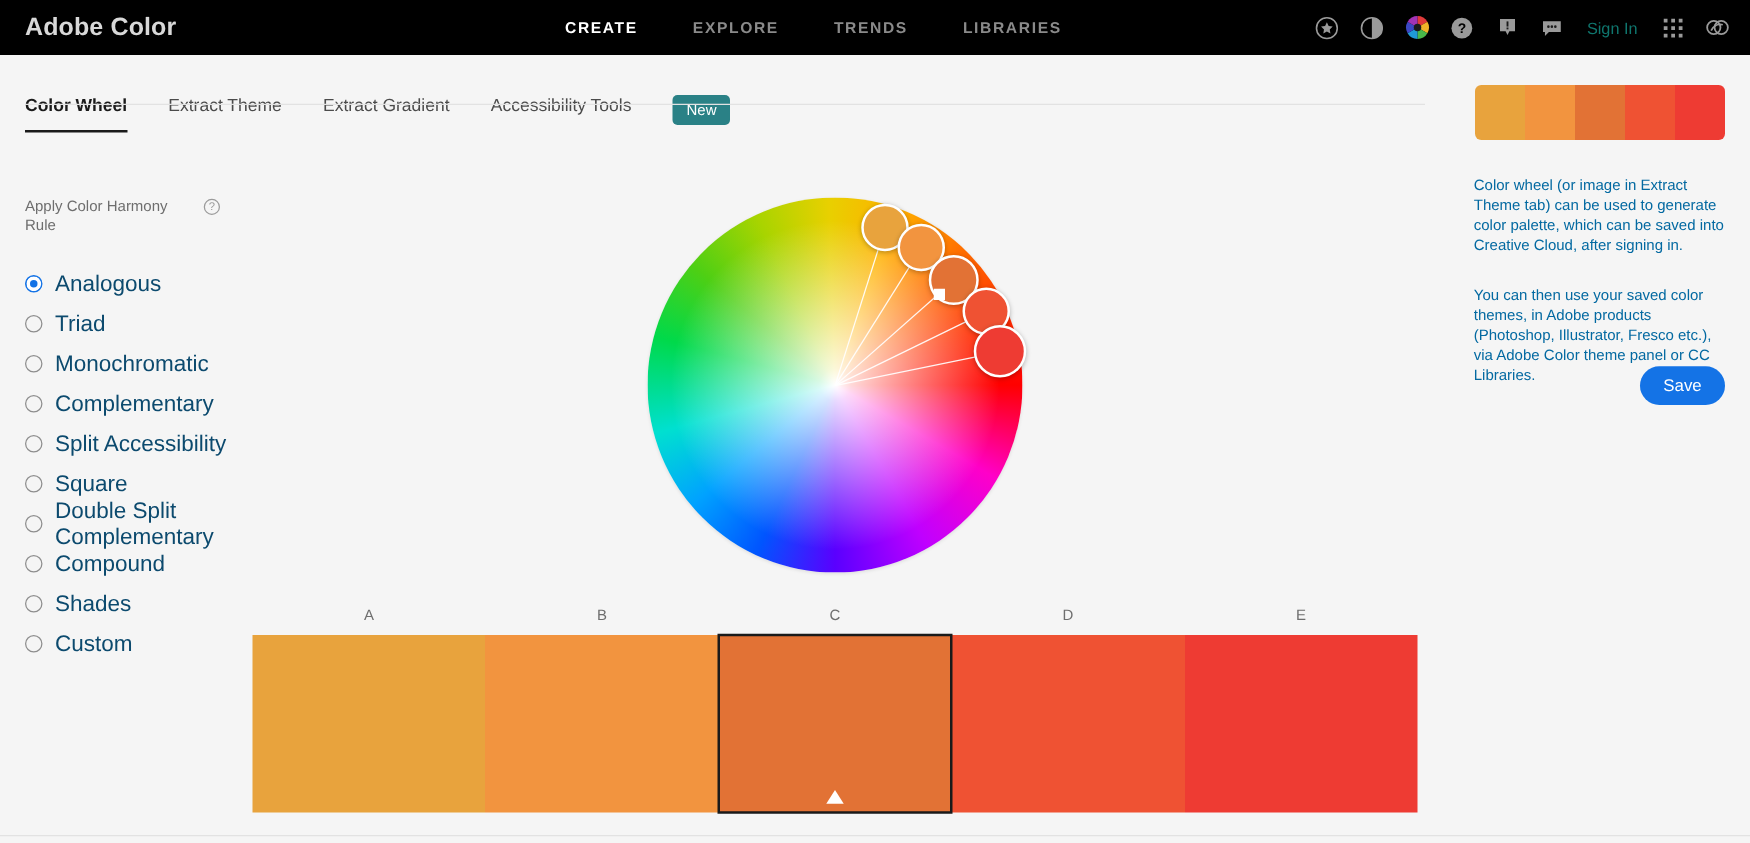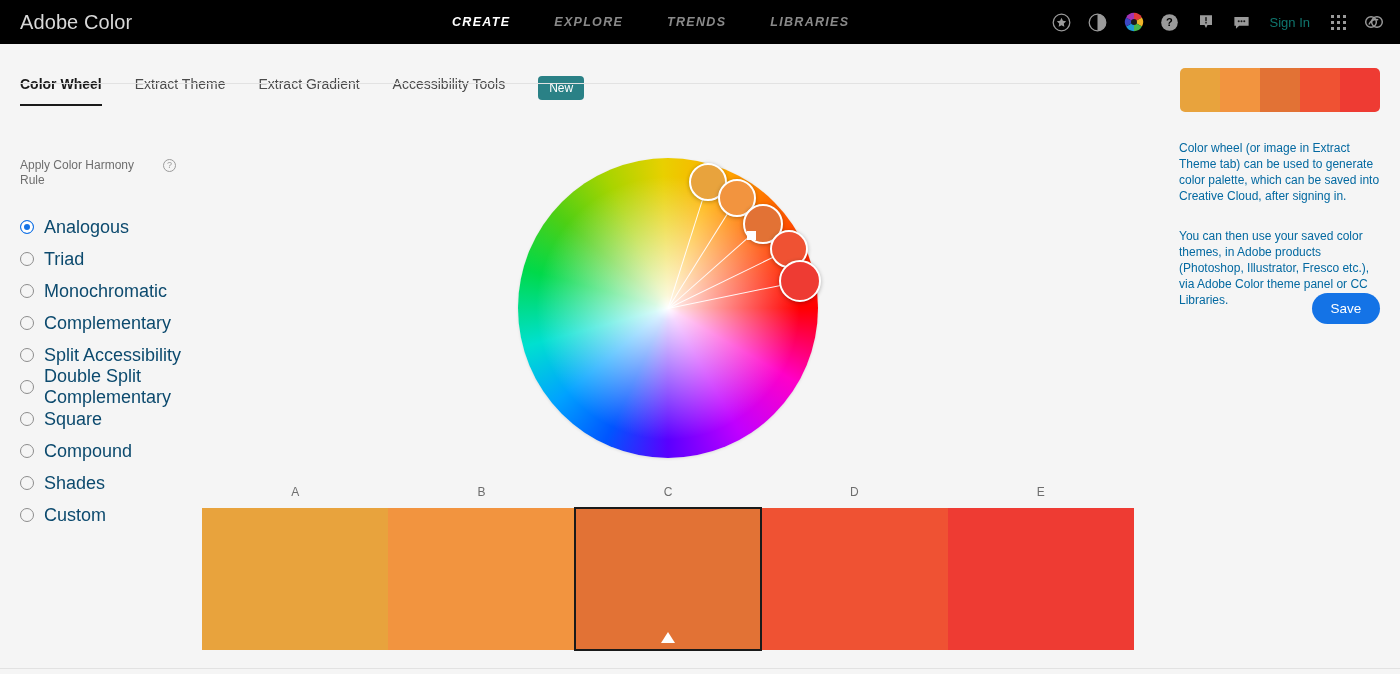--- a/index.html
+++ b/index.html
@@ -14,31 +14,31 @@
   
   #topbar {
     position: absolute; top: 0; left: 0;
     width: 1400px; height: 44px;
     background: #000;
     display: flex; align-items: center;
   }
   #brand {
     position: absolute; left: 20px; top: 0; height: 44px;
     display: flex; align-items: center;
-    color: #d8d8d8; font-size: 20px; font-weight: 400;
+    color: #d8d8d8; font-size: 20px; font-weight: 700;
     letter-spacing: .1px;
   }
   #mainnav {
     position: absolute; left: 430px; top: 0; height: 44px;
     display: flex; align-items: center; gap: 0;
   }
   .navitem {
     font-size: 12.5px; letter-spacing: 1.3px; font-weight: 700;
     color: #8a8a8a; padding: 0 22px; height: 44px;
-    display: flex; align-items: center; cursor: pointer; font-style: italic;
+    display: flex; align-items: center; cursor: pointer;
   }
   .navitem.active { color: #fff; }
 
   #topicons {
     position: absolute; right: 8px; top: 0; height: 44px;
     display: flex; align-items: center; gap: 0;
   }
   .ticon {
     width: 36px; height: 44px;
     display: flex; align-items: center; justify-content: center;
@@ -336,25 +336,25 @@
     <div class="radio-row">
       <span class="rdot"></span>
       <span class="rlabel">Complementary</span>
     </div>
     <div class="radio-row">
       <span class="rdot"></span>
       <span class="rlabel">Split Accessibility</span>
     </div>
     <div class="radio-row">
       <span class="rdot"></span>
+      <span class="rlabel">Square</span>
+    </div>
+    <div class="radio-row">
+      <span class="rdot"></span>
       <span class="rlabel">Double Split Complementary</span>
-    </div>
-    <div class="radio-row">
-      <span class="rdot"></span>
-      <span class="rlabel">Square</span>
     </div>
     <div class="radio-row">
       <span class="rdot"></span>
       <span class="rlabel">Compound</span>
     </div>
     <div class="radio-row">
       <span class="rdot"></span>
       <span class="rlabel">Shades</span>
     </div>
     <div class="radio-row">

